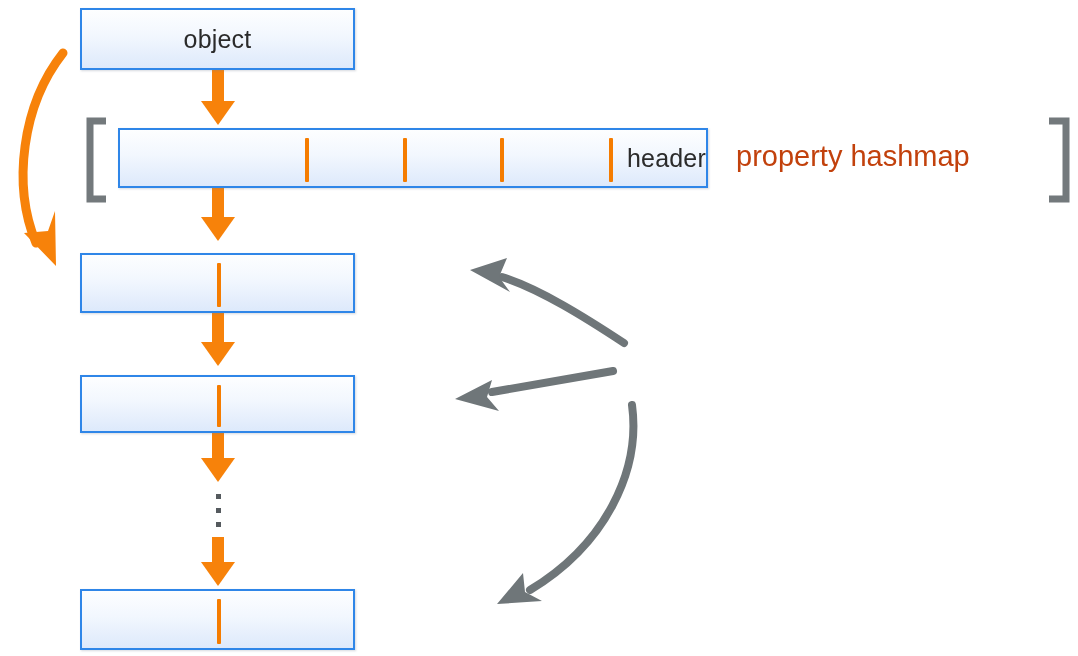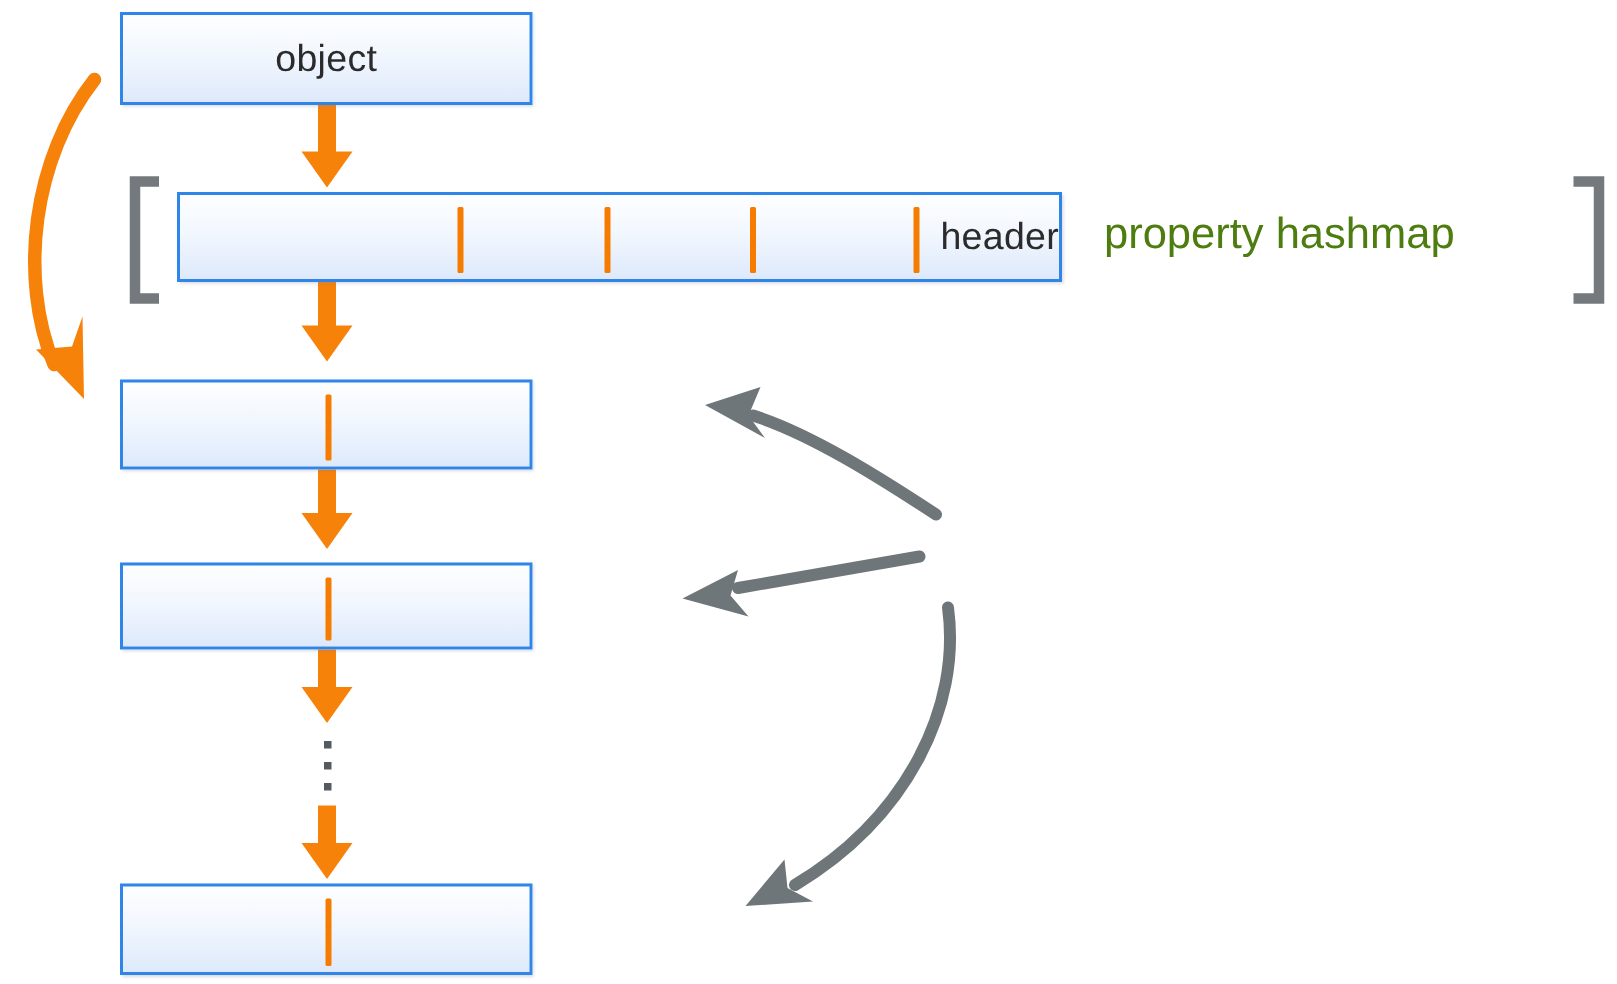--- a/index.html
+++ b/index.html
@@ -53,21 +53,21 @@
     top: 0;
     width: 1078px;
     height: 656px;
     pointer-events: none;
   }
 
   
   .free-text {
     position: absolute;
     font-size: 29px;
-    color: #4d7c0f;
+    color: #c2410c;
     line-height: 1;
     white-space: nowrap;
     user-select: none;
   }
 
   
   .ellipsis-dot {
     position: absolute;
     width: 5px;
     height: 5px;

